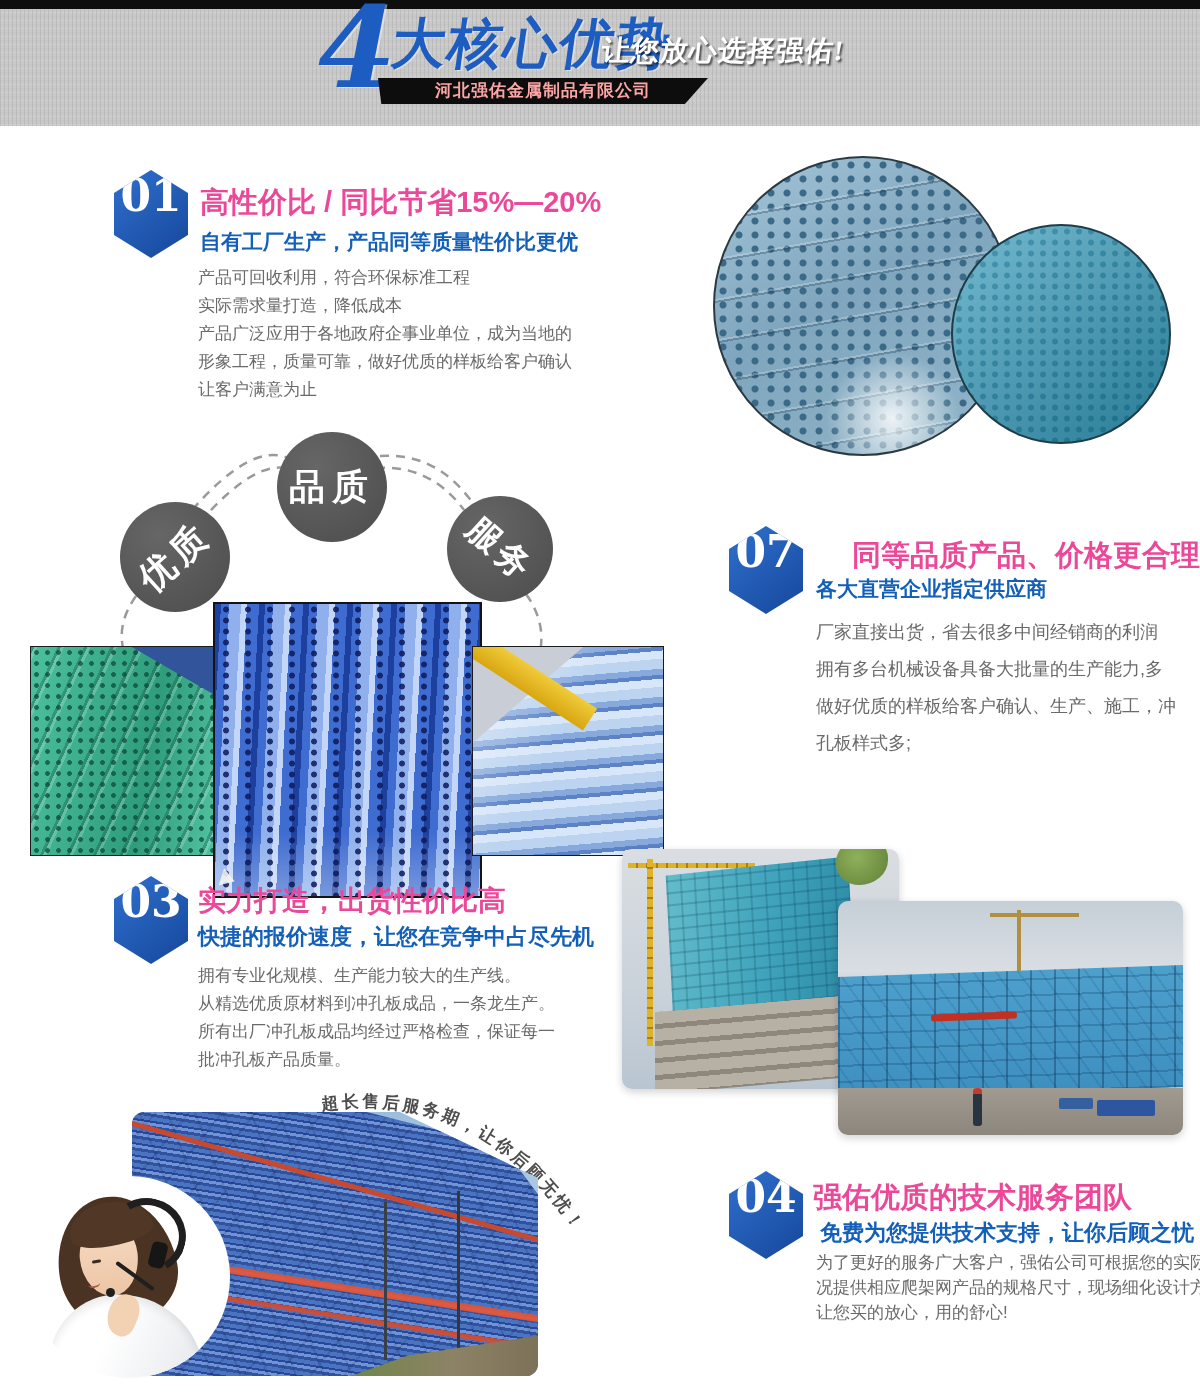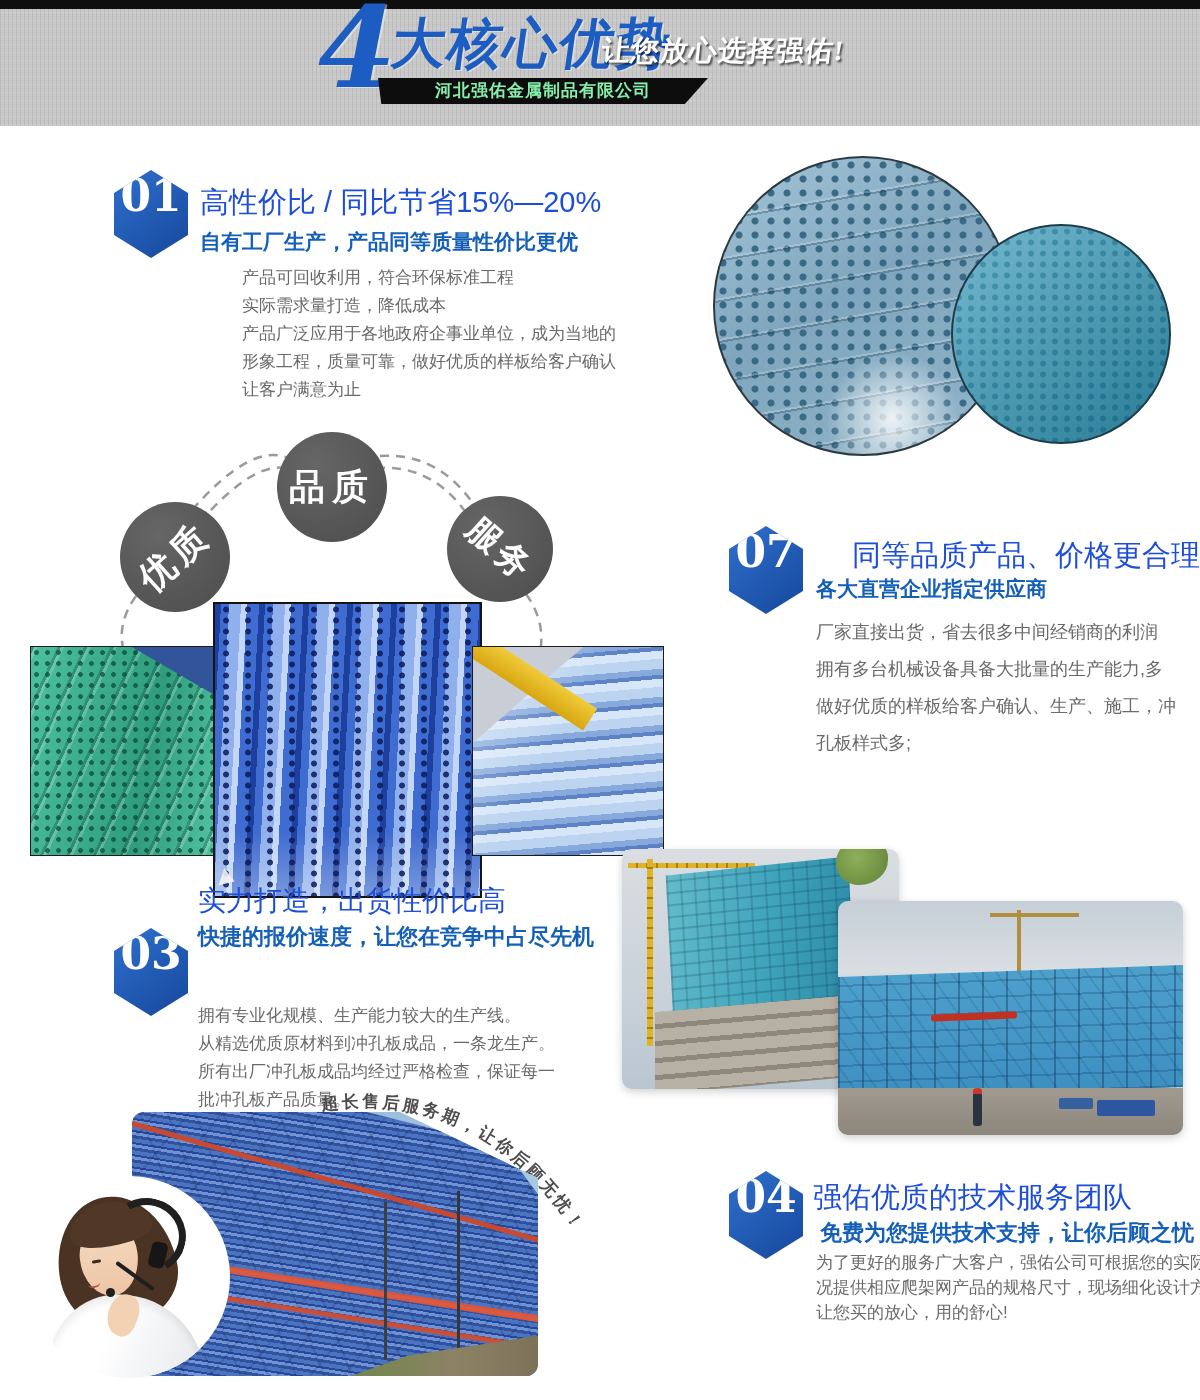--- a/index.html
+++ b/index.html
@@ -17,32 +17,32 @@
   .big4{position:absolute;left:318px;top:-8px;font-family:"DejaVu Serif",serif;
         font-style:italic;font-weight:bold;font-size:112px;line-height:112px;color:#1d5cc0;
         text-shadow:2px 1px 0 rgba(255,255,255,.45);}
   .hdr-title{position:absolute;left:392px;top:16px;font-family:"Liberation Serif",serif;
         font-weight:bold;font-size:54px;line-height:56px;color:#1d5cc0;transform:skewX(-8deg);
         letter-spacing:2px;text-shadow:2px 1px 0 rgba(255,255,255,.4);}
   .hdr-tag{position:absolute;left:602px;top:32px;font-family:"Liberation Serif",serif;
         font-weight:bold;font-size:28px;color:#ffffff;transform:skewX(-6deg);
         text-shadow:2px 2px 2px rgba(0,0,0,.6);letter-spacing:1px;}
   .hdr-banner{position:absolute;left:378px;top:78px;width:330px;height:26px;background:#0d0d0d;
-        clip-path:polygon(0 0,100% 0,93% 100%,1% 100%);color:#86efac;font-size:17px;font-weight:bold;
+        clip-path:polygon(0 0,100% 0,93% 100%,1% 100%);color:#fca5a5;font-size:17px;font-weight:bold;
         letter-spacing:1px;text-align:center;line-height:26px;}
 
   
   .hex{position:absolute;width:74px;height:88px;
        background:linear-gradient(140deg,#2a68c4 20%,#16479b);
        clip-path:polygon(50% 0,100% 26%,100% 74%,50% 100%,0 74%,0 26%);
        display:flex;align-items:flex-start;justify-content:center;}
   .hex span{color:#fff;font-family:"DejaVu Serif",serif;font-weight:bold;font-size:44px;}
 
   
-  .sec-title{position:absolute;color:#1d4ed8;font-weight:normal;font-size:29px;white-space:nowrap;}
+  .sec-title{position:absolute;color:#ec4899;font-weight:bold;font-size:29px;white-space:nowrap;}
   .serifT{font-family:"Liberation Serif",serif;}
   .sec-sub{position:absolute;color:#1460b8;font-weight:bold;font-size:21px;white-space:nowrap;
            font-family:"Liberation Serif",serif;}
   .sec-body{position:absolute;color:#6a6a6a;font-size:17px;line-height:28px;white-space:nowrap;}
   .body2{font-size:18px;line-height:37px;}
   .body4{line-height:25px;}
 
   
   .circleA{position:absolute;left:713px;top:156px;width:296px;height:296px;border-radius:50%;
     border:2px solid #2c3940;
@@ -204,21 +204,21 @@
     <div class="hdr-title">大核心优势</div>
     <div class="hdr-tag">让您放心选择强佑!</div>
     <div class="hdr-banner">河北强佑金属制品有限公司</div>
   </div>
 
   <div class="hex" style="left:114px;top:170px;">
     <span>01</span>
   </div>
   <div class="sec-title" style="left:200px;top:183px;">高性价比 / 同比节省15%—20%</div>
   <div class="sec-sub serifT" style="left:200px;top:228px;">自有工厂生产，产品同等质量性价比更优</div>
-  <div class="sec-body" style="left:198px;top:264px;margin-left:44px;">
+  <div class="sec-body" style="left:198px;top:264px;">
       <div>产品可回收利用，符合环保标准工程</div>
       <div>实际需求量打造，降低成本</div>
       <div>产品广泛应用于各地政府企事业单位，成为当地的</div>
       <div>形象工程，质量可靠，做好优质的样板给客户确认</div>
       <div>让客户满意为止</div>
     </div>
 
   <div class="circleA"></div>
   <div class="circleB"></div>
 
@@ -250,26 +250,26 @@
   </div>
   <div class="sec-title serifT" style="left:813px;top:536px;margin-left:39px;">同等品质产品、价格更合理</div>
   <div class="sec-sub" style="left:816px;top:575px;">各大直营企业指定供应商</div>
   <div class="sec-body body2" style="left:816px;top:614px;">
       <div>厂家直接出货，省去很多中间经销商的利润</div>
       <div>拥有多台机械设备具备大批量的生产能力,多</div>
       <div>做好优质的样板给客户确认、生产、施工，冲</div>
       <div>孔板样式多;</div>
     </div>
 
-  <div class="hex" style="left:114px;top:928px;">
+  <div class="hex" style="left:114px;top:876px;">
     <span>03</span>
   </div>
   <div class="sec-title serifT" style="left:198px;top:882px;font-size:28px;">实力打造，出货性价比高</div>
   <div class="sec-sub" style="left:198px;top:922px;font-size:22px;">快捷的报价速度，让您在竞争中占尽先机</div>
-  <div class="sec-body" style="left:198px;top:962px;margin-top:40px;">
+  <div class="sec-body" style="left:198px;top:962px;">
       <div>拥有专业化规模、生产能力较大的生产线。</div>
       <div>从精选优质原材料到冲孔板成品，一条龙生产。</div>
       <div>所有出厂冲孔板成品均经过严格检查，保证每一</div>
       <div>批冲孔板产品质量。</div>
     </div>
 
   <div class="photo photo1">
     <div class="p1-crane-jib"></div>
     <div class="p1-crane-mast"></div>
     <div class="p1-build"></div>

